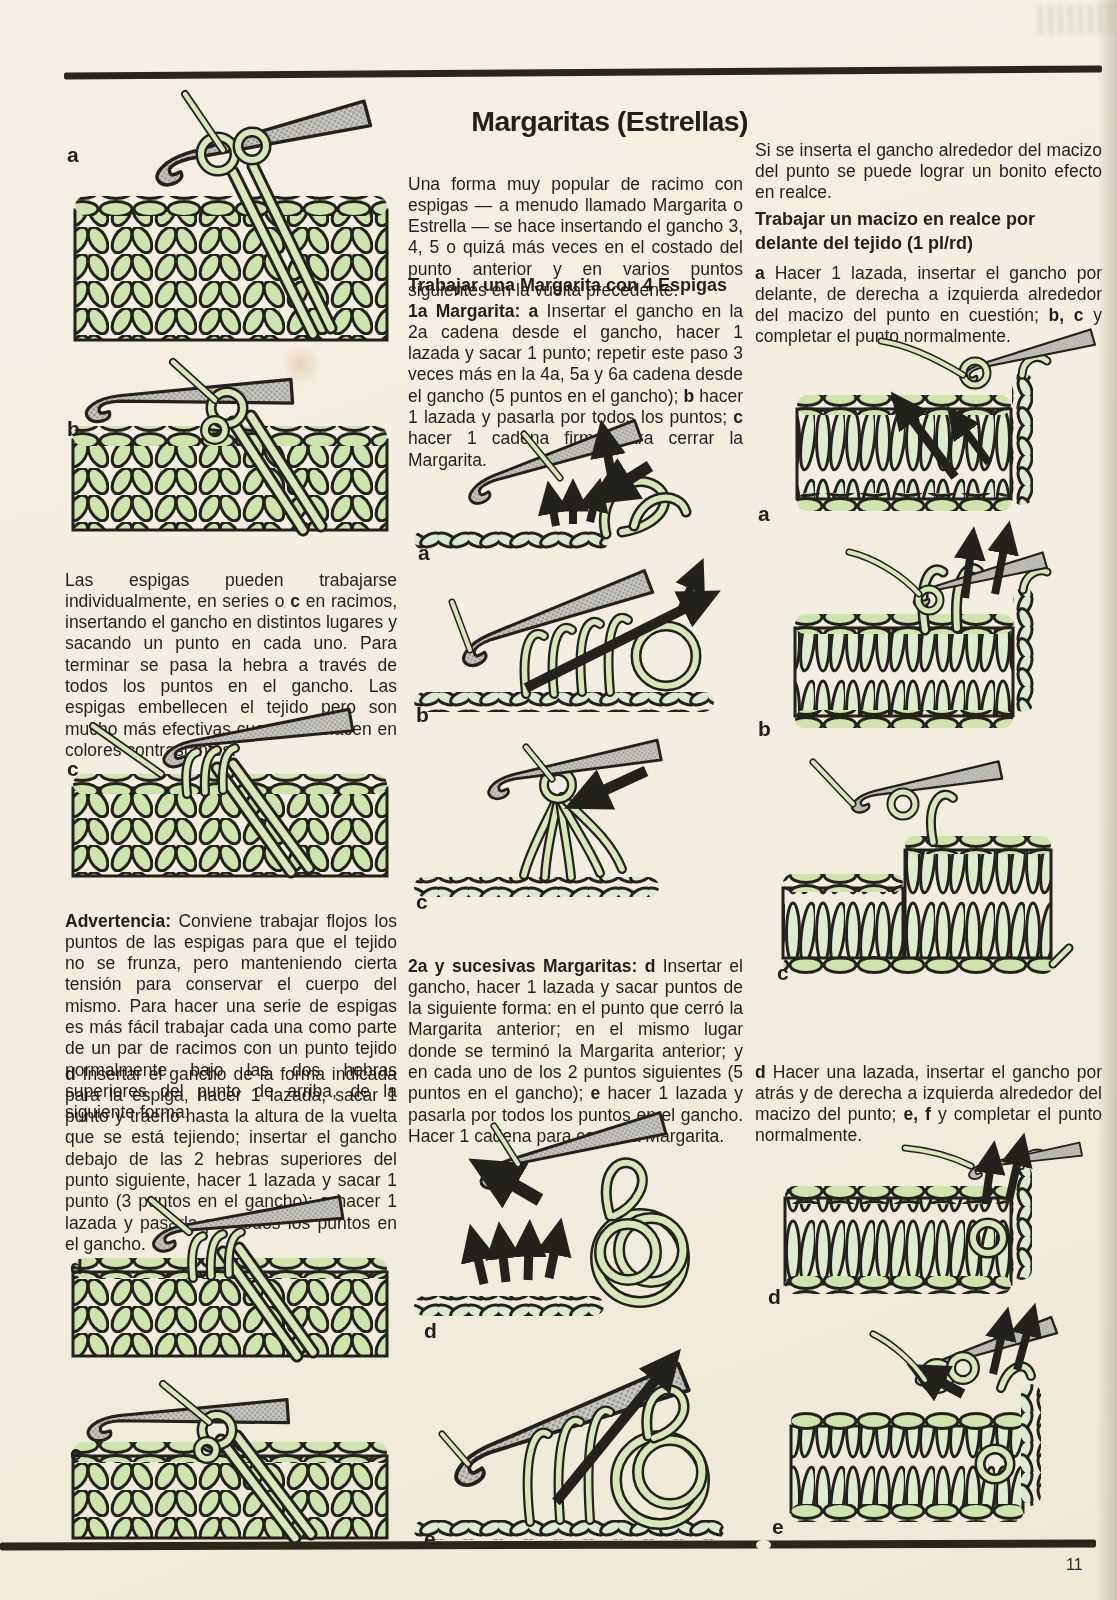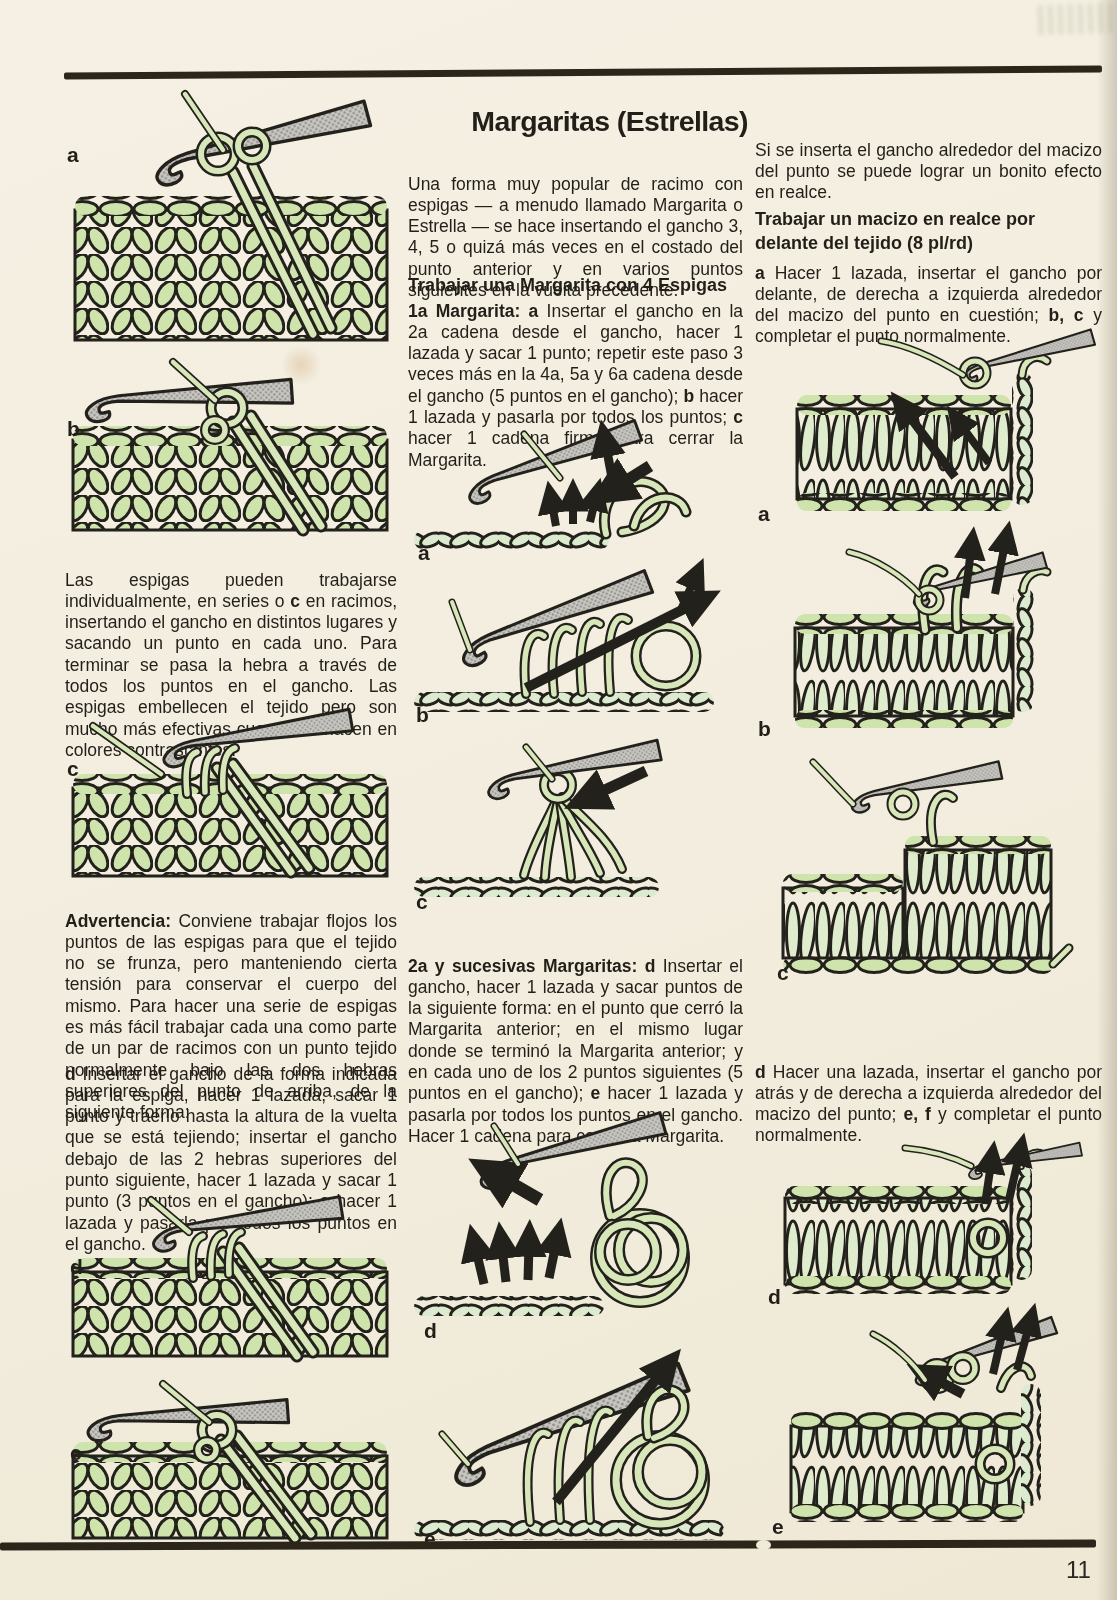--- a/index.html
+++ b/index.html
@@ -11,21 +11,21 @@
   .page::after{content:"";position:absolute;right:0;top:0;width:20px;height:100%;
     background:linear-gradient(to right,rgba(110,100,75,0),rgba(110,100,75,.28));pointer-events:none;}
   .rule{position:absolute;background:#2c2519;border-radius:2px;}
   .para{position:absolute;font-size:17.5px;line-height:21.3px;text-align:justify;}
   .para b{font-weight:bold;}
   .headline{position:absolute;font-weight:bold;font-size:28.5px;line-height:33px;letter-spacing:-.6px;text-align:right;}
   .subhead{position:absolute;font-weight:bold;font-size:18px;line-height:24px;}
   .fig{position:absolute;margin:0;}
   .fig svg{display:block;overflow:visible;}
   .fig-label{position:absolute;font-weight:bold;font-size:21px;line-height:21px;}
-  .pageno{position:absolute;left:1066px;top:1556px;font-size:24px;color:#2a2722;}
+  .pageno{position:absolute;left:1066px;top:1556px;font-size:16px;color:#2a2722;}
   .speck{position:absolute;left:756px;top:1540px;width:15px;height:10px;background:#f0ead9;border-radius:50%;}
   .stain{position:absolute;left:283px;top:343px;width:36px;height:44px;border-radius:50%;
     background:radial-gradient(circle,rgba(212,170,122,.4),rgba(212,170,122,0) 70%);filter:blur(1px);}
   .ghost{position:absolute;left:1038px;top:4px;width:74px;height:30px;opacity:.45;filter:blur(2px);
     background:repeating-linear-gradient(90deg,rgba(135,148,115,.45) 0 5px,transparent 5px 10px);transform:rotate(-2deg);}
   
   .o{fill:none;stroke:#23211b;stroke-linecap:round;stroke-linejoin:round;}
   .y{fill:none;stroke:#d8e7ba;stroke-linecap:round;stroke-linejoin:round;}
   .ar{fill:none;stroke:#23211b;marker-end:url(#ah);}
   .fb{stroke:#23211b;stroke-width:3;}
@@ -299,21 +299,21 @@
         <path class="y" stroke-width="5.5" d="M182 182 C176 90 190 66 202 74"></path>
       <path class="o" stroke-width="11" d="M240 98 C232 52 264 42 274 60 C282 78 264 94 246 100"></path>
       <path class="y" stroke-width="6" d="M240 98 C232 52 264 42 274 60 C282 78 264 94 246 100"></path>
       <path class="ar" stroke-width="10" d="M148 164 L254 34"></path>
       <path class="o" stroke-width="7" d="M34 96 L60 126"></path>
         <path class="y" stroke-width="4" d="M34 96 L60 126"></path>
     </svg>
   </figure>
 
   <p class="para" style="left:755px;top:122px;width:347px;">Si se inserta el gancho alrededor del macizo del punto se puede lograr un bonito efecto en realce.</p>
-  <h2 class="subhead" style="left:755px;top:192px;width:347px;">Trabajar un macizo en realce por delante del tejido (8 pl/rd)</h2>
+  <h2 class="subhead" style="left:755px;top:192px;width:347px;">Trabajar un macizo en realce por delante del tejido (1 pl/rd)</h2>
   <p class="para" style="left:755px;top:245px;width:347px;"><b>a</b><span> Hacer 1 lazada, insertar el gancho por delante, de derecha a izquierda alrededor del macizo del punto en cuestión; </span><b>b, c</b><span> y completar el punto normalmente.</span></p>
 
   <figure class="fig" style="left:755px;top:335px;width:347px;height:196px;">
     <span class="fig-label" style="left:3px;top:168px;">a</span>
     <svg width="347" height="196" viewBox="0 0 347 196">
       <rect x="42" y="74" width="214" height="90" fill="url(#posts)" class="fb"></rect>
       <rect x="42" y="60" width="214" height="20" rx="10" fill="url(#toprow)"></rect>
       <rect x="42" y="158" width="214" height="18" rx="9" fill="url(#toprow)"></rect>
       <rect x="257" y="38" width="21" height="132" rx="10" fill="url(#vbraid)"></rect>
       <path class="o" stroke-width="9" d="M267 40 C268 24 282 18 292 26"></path>

